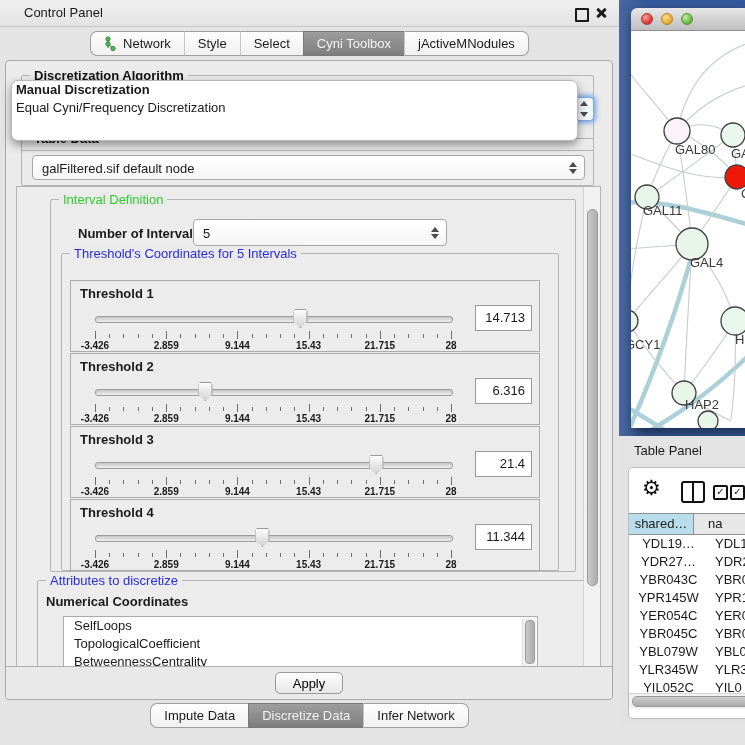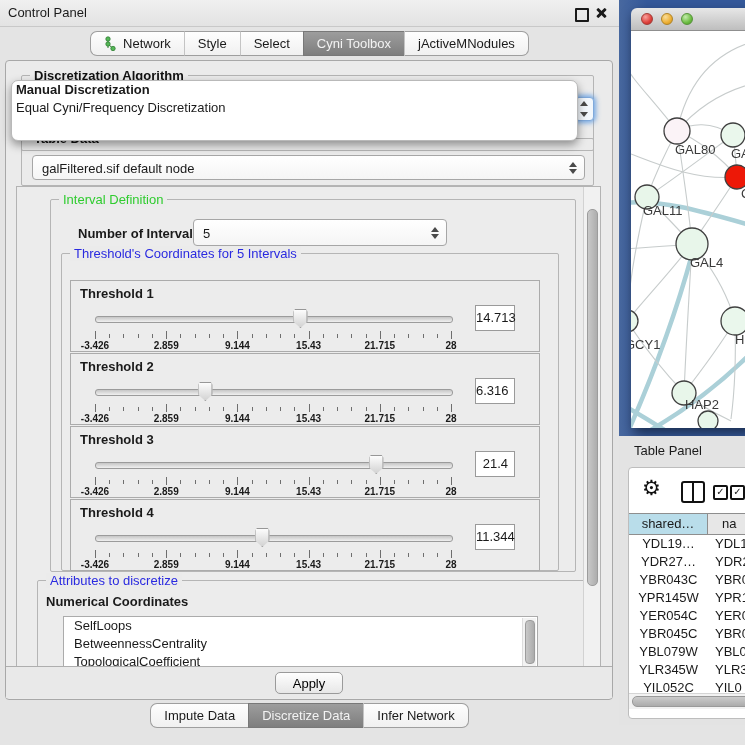--- a/index.html
+++ b/index.html
@@ -1,21 +1,21 @@
 <!DOCTYPE html>
 <html><head>
 <meta charset="utf-8">
 <style>
   html,body{margin:0;padding:0}
   .app{position:relative;width:745px;height:745px;background:#E4E4E4;overflow:hidden;
        font-family:"Liberation Sans",sans-serif;font-size:13px;color:#1A1A1A}
   
   .cp-titlebar{position:absolute;left:0;top:0;width:619px;height:26px;
        background:linear-gradient(#F0F0F0,#E3E3E3);border-bottom:1px solid #C8C8C8}
-  .cp-title{position:absolute;left:8px;top:5px}
+  .cp-title{position:absolute;left:24px;top:5px}
   .float-btn{position:absolute;left:575px;top:8px;width:10px;height:10px;border:2px solid #1A1A1A;border-radius:1px}
   .close-btn{position:absolute;left:594px;top:6px;width:14px;height:14px}
   .close-btn i{position:absolute;left:6px;top:1px;width:3px;height:12px;background:#1A1A1A;border-radius:1px}
   .x1{transform:rotate(45deg)}.x2{transform:rotate(-45deg)}
   
   .topTabs{position:absolute;left:0;top:31px;width:619px;display:flex;justify-content:center}
   .botTabs{position:absolute;left:0;top:703px;width:619px;display:flex;justify-content:center}
   .seg{display:flex;align-items:center;gap:6px;padding:4px 13px;background:linear-gradient(#FEFEFE,#F0F0F0);
        border-top:1px solid #9E9E9E;border-bottom:1px solid #9E9E9E;white-space:nowrap}
   .seg + .seg{border-left:1px solid #C4C4C4}
@@ -65,21 +65,21 @@
   .track{position:absolute;left:0;top:9px;width:100%;height:5px;border:1px solid #9B9B9B;border-radius:3px;
        background:linear-gradient(#C6C6C6,#F0F0F0)}
   .thumb{position:absolute;top:2px;width:15px;height:19px;transform:translateX(-50%);
        background:linear-gradient(#FFFFFF,#D0D0D0);box-shadow:inset 0 0 0 1px #979797;
        clip-path:polygon(50% 100%,0 64%,0 14%,14% 0,86% 0,100% 14%,100% 64%)}
   .ticksRow{position:absolute;left:0;top:24px;width:100%;height:8px}
   .tick{position:absolute;top:3px;width:1px;height:4px;background:#6E6E6E}
   .tick.major{top:0;height:8px}
   .tickLabels{position:absolute;left:0;top:33px;width:100%;height:12px}
   .tickLabels span{position:absolute;transform:translateX(-50%);font-size:10px;font-weight:bold;white-space:nowrap}
-  .vfield{position:absolute;left:404px;top:24px;width:40px;height:26px;line-height:24px;background:#FFF;
+  .vfield{position:absolute;left:404px;top:24px;width:57px;height:26px;line-height:24px;background:#FFF;
        border:1px solid #9A9A9A;text-align:right;padding-right:6px;box-sizing:border-box}
   .attrGroup{left:20px;top:393px;width:557px;height:150px}
   .attrLbl{left:8px;top:13px}
   .listBox{position:absolute;left:25px;top:35px;width:473px;height:95px;background:#FFF;border:1px solid #ABABAB}
   .listItem{padding:1px 10px;line-height:16px;white-space:nowrap}
   .listVsb{position:absolute;right:1px;top:1px;width:13px;height:93px;background:#F3F3F3;border-left:1px solid #DDD}
   .listThumb{position:absolute;left:2px;top:2px;width:8px;height:42px;border-radius:4px;
        background:linear-gradient(90deg,#C9C9C9,#ACACAC);border:1px solid #9C9C9C}
   .footer{position:absolute;left:0;top:605px;width:100%;height:31px;border-top:1px solid #AEAEAE;
        background:#E9E9E9;display:flex;justify-content:center}
@@ -104,21 +104,21 @@
        border:1px solid #BDBDBD;border-radius:4px;overflow:hidden}
   .gear{position:absolute;left:13px;top:8px;font-size:21px;color:#111;font-family:"DejaVu Sans",sans-serif}
   .splitIcon{position:absolute;left:52px;top:13px;width:20px;height:18px;border:2px solid #111;border-radius:3px}
   .splitIcon i{position:absolute;left:9px;top:0;width:2px;height:100%;background:#111}
   .cb{position:absolute;top:17px;width:11px;height:11px;border:2px solid #111;border-radius:2px;
        font-size:10px;line-height:9px;text-align:center;font-weight:bold;font-family:"DejaVu Sans",sans-serif}
   .cb.one{left:84px}.cb.two{left:101px}
   .thead{position:absolute;left:0;top:45px;width:100%;height:22px;display:flex;box-sizing:border-box;
        border-top:1px solid #8E8E8E;border-bottom:1px solid #8E8E8E}
   .th{line-height:20px;box-sizing:border-box}
-  .th.c0{width:79px;background:#B9DDEA;border-right:1px solid #8E8E8E;text-align:center}
+  .th.c0{width:65px;background:#B9DDEA;border-right:1px solid #8E8E8E;text-align:center}
   .th.c1{flex:1;background:#E7E7E7;padding-left:14px}
   .tbody{position:absolute;left:0;top:67px;width:100%;height:158px;overflow:hidden}
   .trow{display:flex;height:18px;line-height:18px}
   .tcell{white-space:nowrap;overflow:hidden}
   .tcell.c0{width:79px;text-align:center}
   .tcell.c1{flex:1;padding-left:7px}
   .hsb{position:absolute;left:0;top:225px;width:100%;height:15px;background:#F2F2F2;border-top:1px solid #D5D5D5}
   .hsbThumb{position:absolute;left:3px;top:2px;width:88%;height:9px;border-radius:5px;
        background:linear-gradient(#CBCBCB,#ACACAC);border:1px solid #9A9A9A}
 </style>
@@ -385,22 +385,22 @@
           </div>
         </div>
       </div>
 
       <div class="group attrGroup">
         <span class="gtitle blue">Attributes to discretize</span>
         <span class="lbl bold attrLbl">Numerical Coordinates</span>
         <div class="listBox">
           <div id="attr-list">
               <div class="listItem">SelfLoops</div>
+              <div class="listItem">TopologicalCoefficient</div>
               <div class="listItem">BetweennessCentrality</div>
-              <div class="listItem">TopologicalCoefficient</div>
             </div>
           <div class="listVsb">
               <div class="listThumb"></div>
             </div>
         </div>
       </div>
 
       <div class="vsb">
           <div class="vsbThumb"></div>
         </div>

